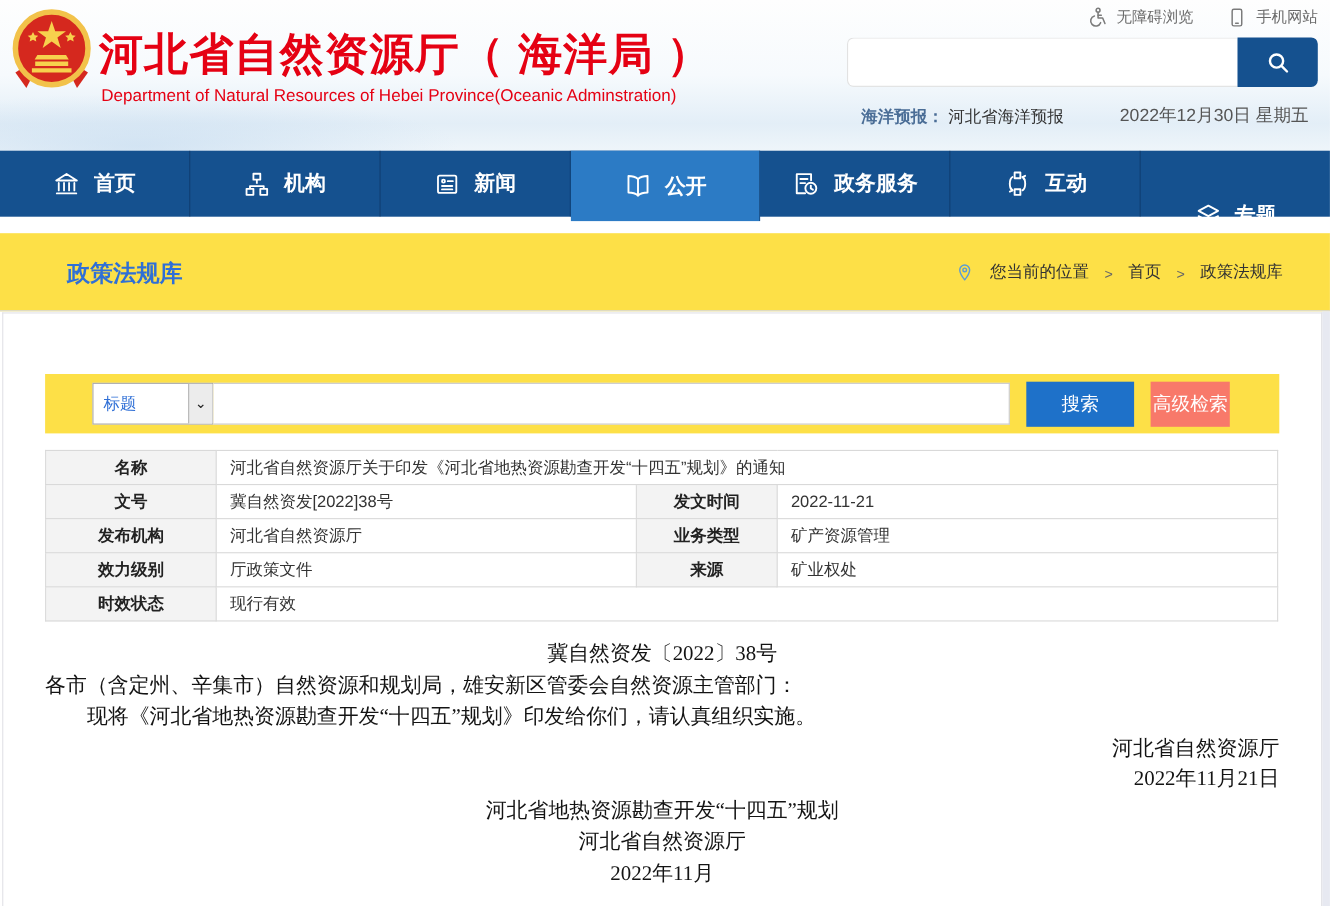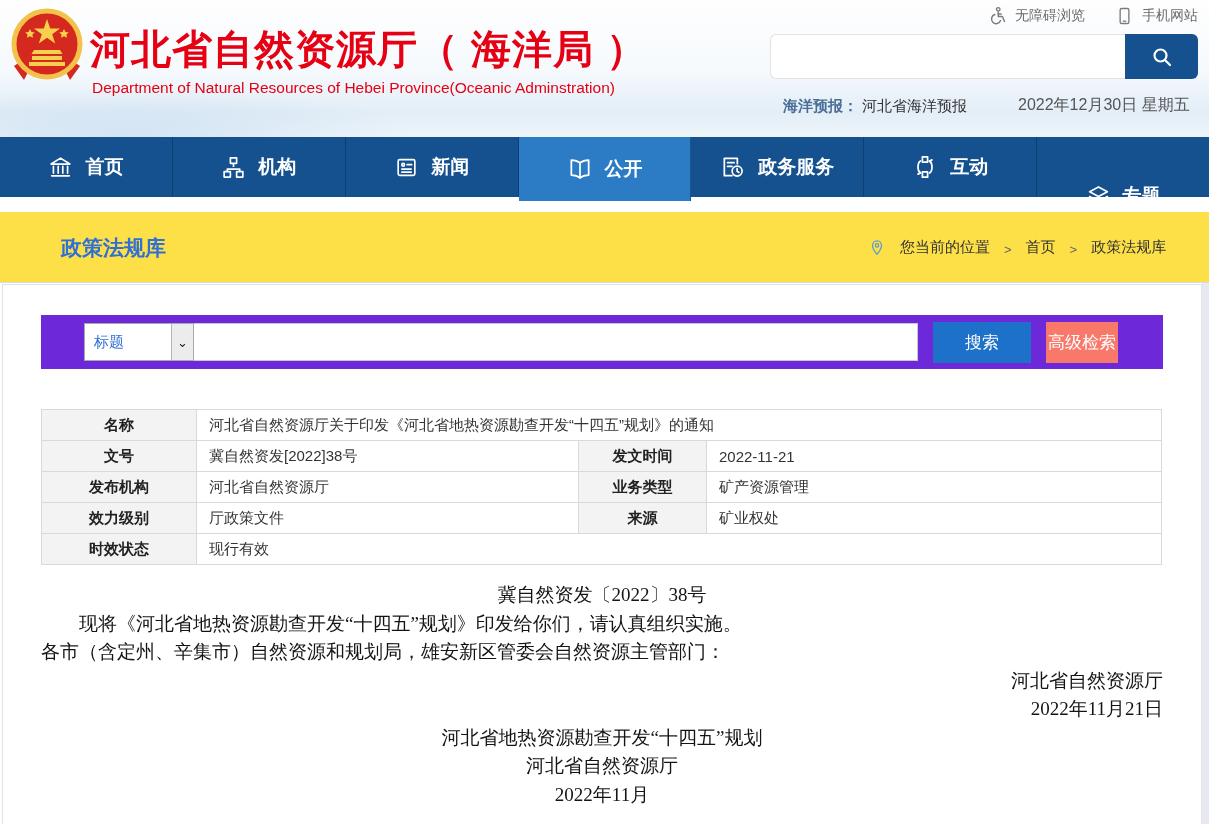--- a/index.html
+++ b/index.html
@@ -79,21 +79,21 @@
   
   .container{
     position:absolute; left:2px; top:284px; width:1200px; height:540px;
     background:#fff; border:1px solid #e2e2e6; border-bottom:none;
   }
   .page-strip{
     position:absolute; left:1202px; top:283px; width:7px; height:541px; background:#e7e9f1;
   }
   
   .search-band{
-    position:absolute; left:38px; top:30px; width:1122px; height:54px; background:#6d28d9;
+    position:absolute; left:38px; top:55px; width:1122px; height:54px; background:#fde047;
   }
   .select-box{
     position:absolute; left:43px; top:8px; width:110px; height:38px;
     background:#fff; border:1px solid #a9a9a9; display:flex; align-items:stretch; cursor:pointer;
   }
   .select-text{ flex:1; display:flex; align-items:center; padding-left:9px; font-size:15px; color:#2f6fd6; }
   .select-arrow{
     width:22px; background:#ececec; border-left:1px solid #b5b5b5;
     display:flex; align-items:center; justify-content:center; font-size:13px; color:#222;
   }
@@ -310,22 +310,22 @@
     </tr>
     <tr>
       <td class="lab">时效状态</td>
       <td colspan="3">现行有效</td>
     </tr>
   </tbody>
     </table>
 
   <div class="document">
     <div class="doc-line center">冀自然资发〔2022〕38号</div>
+    <div class="doc-line">各市（含定州、辛集市）自然资源和规划局，雄安新区管委会自然资源主管部门：</div>
     <div class="doc-line indent">现将《河北省地热资源勘查开发“十四五”规划》印发给你们，请认真组织实施。</div>
-    <div class="doc-line">各市（含定州、辛集市）自然资源和规划局，雄安新区管委会自然资源主管部门：</div>
     <div class="doc-line right">河北省自然资源厅</div>
     <div class="doc-line right">2022年11月21日</div>
     <div class="doc-line center">河北省地热资源勘查开发“十四五”规划</div>
     <div class="doc-line center">河北省自然资源厅</div>
     <div class="doc-line center">2022年11月</div>
   </div>
 
 </div>
 
 </body></html>

